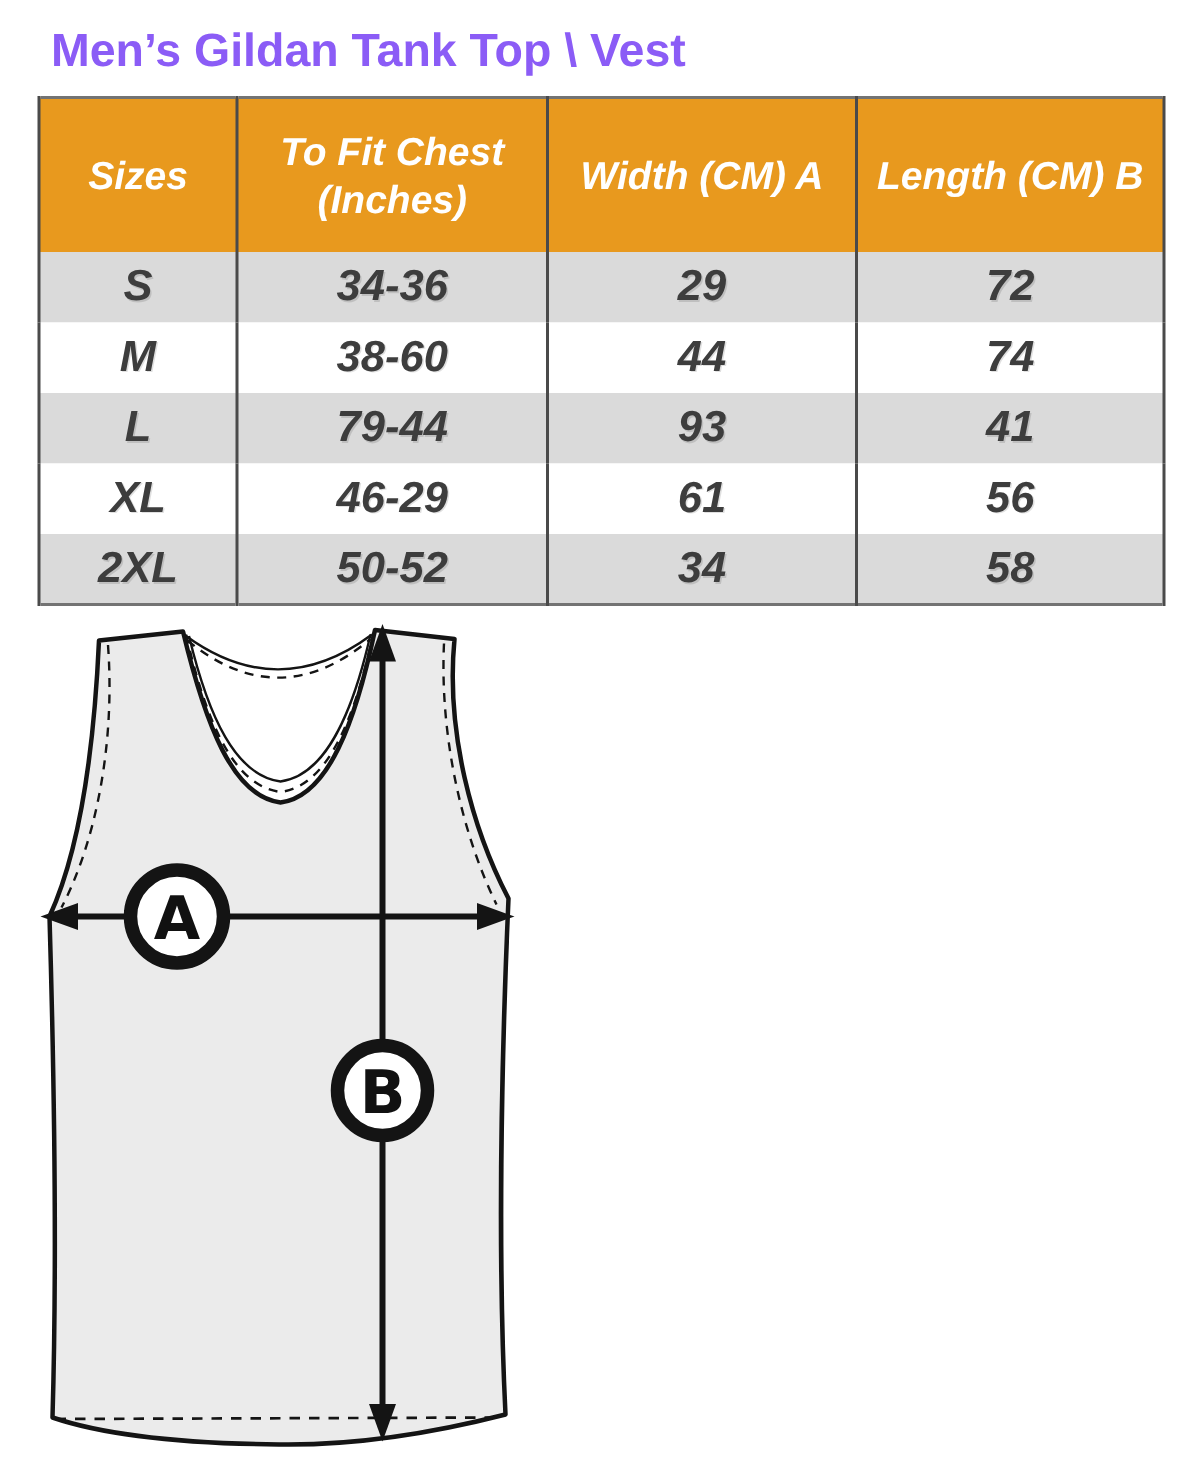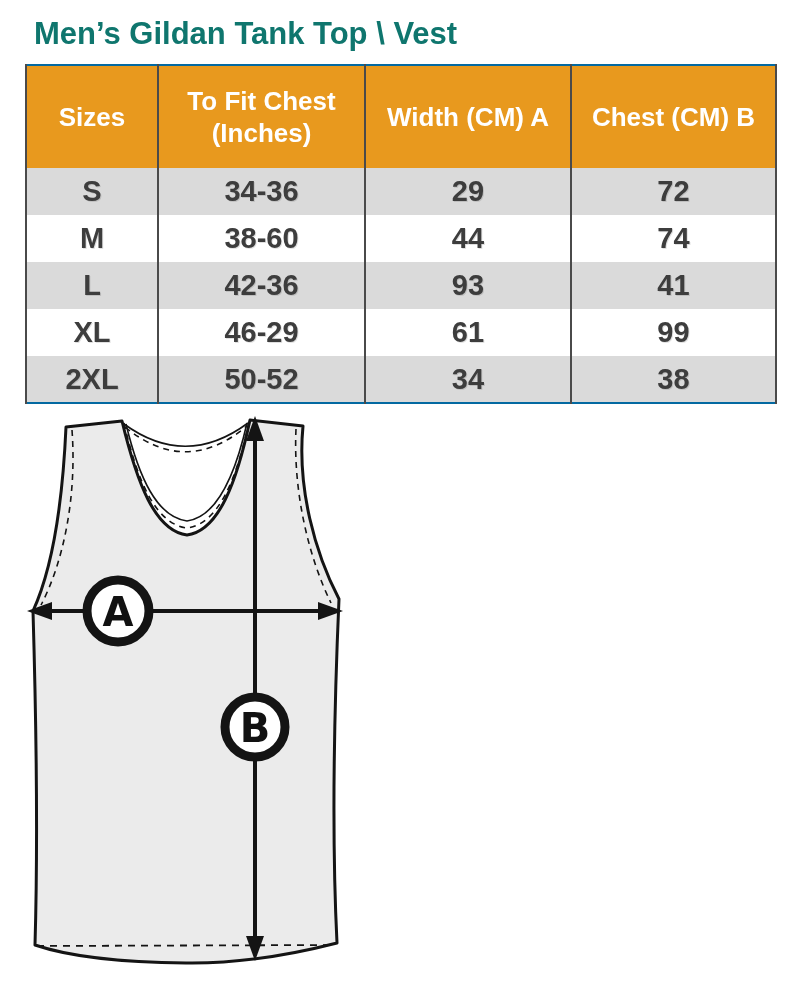--- a/index.html
+++ b/index.html
@@ -1,32 +1,32 @@
 <!DOCTYPE html>
 <html><head>
 <meta charset="utf-8">
 <style>
   * { margin:0; padding:0; box-sizing:border-box; }
   html,body { width:800px; height:985px; background:#ffffff;
     font-family:"Liberation Sans","DejaVu Sans",sans-serif; }
   #page { position:relative; width:800px; height:985px; background:#fff; overflow:hidden; }
 
   .title { position:absolute; left:34px; top:16px; font-size:31px; font-weight:bold;
-    color:#0f766e; letter-spacing:0px; }
+    color:#8b5cf6; letter-spacing:0px; }
 
   table.size-chart { position:absolute; left:25px; top:64px; width:750px;
     border-collapse:collapse; table-layout:fixed; }
   table.size-chart col.c0 { width:132px; }
   table.size-chart col.c1 { width:207px; }
   table.size-chart col.c2 { width:206px; }
   table.size-chart col.c3 { width:205px; }
   table.size-chart th, table.size-chart td {
     border-left:2px solid #4a4a4a; border-right:2px solid #4a4a4a;
     text-align:center; vertical-align:middle; }
-  table.size-chart { border:2px solid #0369a1; }
+  table.size-chart { border:2px solid #737373;font-style:italic; }
   table.size-chart th { height:103px; background:#E8991E; color:#ffffff;
     font-size:26px; font-weight:bold; line-height:1.25; padding:0 6px; }
   table.size-chart td { height:47px; font-size:29px; font-weight:bold; color:#3d3d3d;
     text-shadow:1px 1px 0 rgba(0,0,0,0.12); }
   tr.row-gray td { background:#DADADA; }
   tr.row-white td { background:#ffffff; }
 
   .diagram-wrap { position:absolute; left:25px; top:413px; width:320px; height:560px; }
   svg { display:block; }
   .circle-label { font-family:"DejaVu Sans","Liberation Sans",sans-serif;
@@ -44,53 +44,53 @@
         <col class="c0">
         <col class="c1">
         <col class="c2">
         <col class="c3">
       </colgroup>
     <thead>
       <tr>
         <th>Sizes</th>
         <th>To Fit Chest (Inches)</th>
         <th>Width (CM) A</th>
-        <th>Chest  (CM) B</th>
+        <th>Length  (CM) B</th>
       </tr>
     </thead>
     <tbody>
       <tr class="row-gray">
         <td>S</td>
         <td>34-36</td>
         <td>29</td>
         <td>72</td>
       </tr>
       <tr class="row-white">
         <td>M</td>
         <td>38-60</td>
         <td>44</td>
         <td>74</td>
       </tr>
       <tr class="row-gray">
         <td>L</td>
-        <td>42-36</td>
+        <td>79-44</td>
         <td>93</td>
         <td>41</td>
       </tr>
       <tr class="row-white">
         <td>XL</td>
         <td>46-29</td>
         <td>61</td>
-        <td>99</td>
+        <td>56</td>
       </tr>
       <tr class="row-gray">
         <td>2XL</td>
         <td>50-52</td>
         <td>34</td>
-        <td>38</td>
+        <td>58</td>
       </tr>
     </tbody>
   </table>
 
   <div class="diagram-wrap">
     <svg width="320" height="560" viewBox="0 0 320 560">
 
       <path d="M 41,14
            L 97,8
            C 112,70 130,118 162,122

